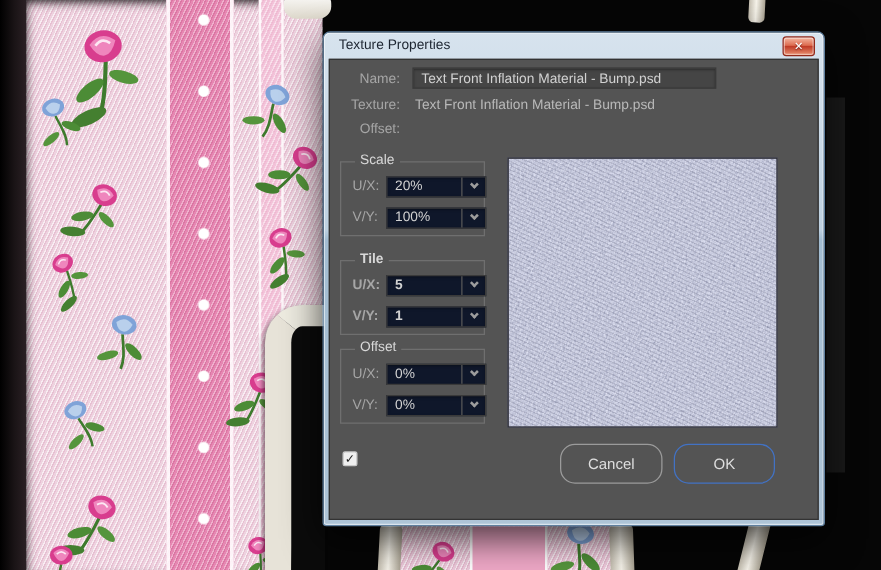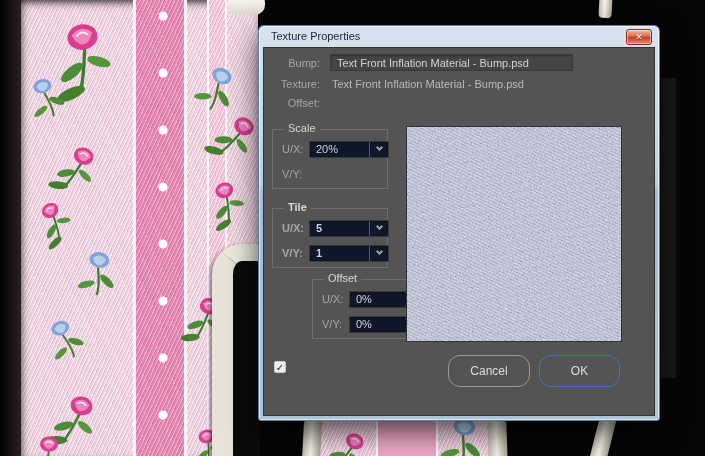--- a/index.html
+++ b/index.html
@@ -88,21 +88,21 @@
   #visible-combo { left:66px; top:46px; width:294px; height:18px; }
   .combo .cval { position:absolute; left:8px; top:2px; font-size:11px; }
   .chev { position:absolute; width:7px; height:7px; border-right:2px solid #a8a8a8;
           border-bottom:2px solid #a8a8a8; transform:rotate(45deg); }
   #visible-combo .chev { right:9px; top:3px; }
 
   .group { position:absolute; left:8px; width:116px; height:60px;
            border:1px solid #6f6f6f; }
   .group .legend { position:absolute; top:-8px; left:11px; background:#545454;
            padding:0 4px; color:#d8d8d8; font-size:11px; }
-  #group-scale { top:81px; } #group-tile { top:160px;font-weight:bold; } #group-offset { top:231px;margin-left:40px; }
+  #group-scale { top:81px; } #group-tile { top:160px;font-weight:bold; } #group-offset { top:231px; }
   .fgrow { position:absolute; left:0; height:17px; width:126px; }
   .fgrow.r1 { top:11px; } .fgrow.r2 { top:36px; }
   .fgrow .flbl { position:absolute; left:9px; top:2px; color:#a6a6a6; }
   .ffield { position:absolute; left:36px; top:0; width:80px; height:17px;
             background:#0f172a; border:1px solid #3a3a3a;
             box-shadow:inset 0 1px 2px rgba(0,0,0,.3); cursor:pointer; }
   .ffield .fval { position:absolute; left:6px; top:1px; color:#d2d2d2; font-size:11px; }
   .ffield .dd { position:absolute; right:0; top:0; width:19px; height:15px;
             border-left:1px solid #585858; }
   .ffield .dd .chev { width:5px; height:5px; right:6px; top:3px;
@@ -191,41 +191,47 @@
   <div class="dialog">
     <div class="titlebar">
       <span class="title">Texture Properties</span>
       <div class="close-btn">
         <span>✕</span>
       </div>
     </div>
 
     <div class="content">
 
-      <span class="lbl r" style="top:9px;">Bump:</span>
+      <span class="lbl r" style="top:9px;">Name:</span>
       <input class="tinput" id="name-input" type="text" value="Text Front Inflation Material - Bump.psd" style="">
 
       <span class="lbl r" style="top:30px;">Texture:</span>
       <span class="val-static" style="left:68px; top:30px;">Text Front Inflation Material - Bump.psd</span>
 
       <span class="lbl r" style="top:49px;">Offset:</span>
 
       <div class="group" id="group-scale">
         <span class="legend">Scale</span>
         <div class="fgrow r1">
           <span class="flbl">U/X:</span>
           <div class="ffield">
             <span class="fval">20%</span>
             <span class="dd">
                 <span class="chev"></span>
               </span>
           </div>
         </div>
         <div class="fgrow r2">
           <span class="flbl">V/Y:</span>
+          <div class="ffield">
+            <span class="fval">100%</span>
+            <span class="dd">
+                <span class="chev"></span>
+              </span>
+          </div>
         </div>
       </div>
 
       <div class="group" id="group-tile">
         <span class="legend">Tile</span>
         <div class="fgrow r1">
           <span class="flbl">U/X:</span>
           <div class="ffield">
             <span class="fval">5</span>
             <span class="dd">

